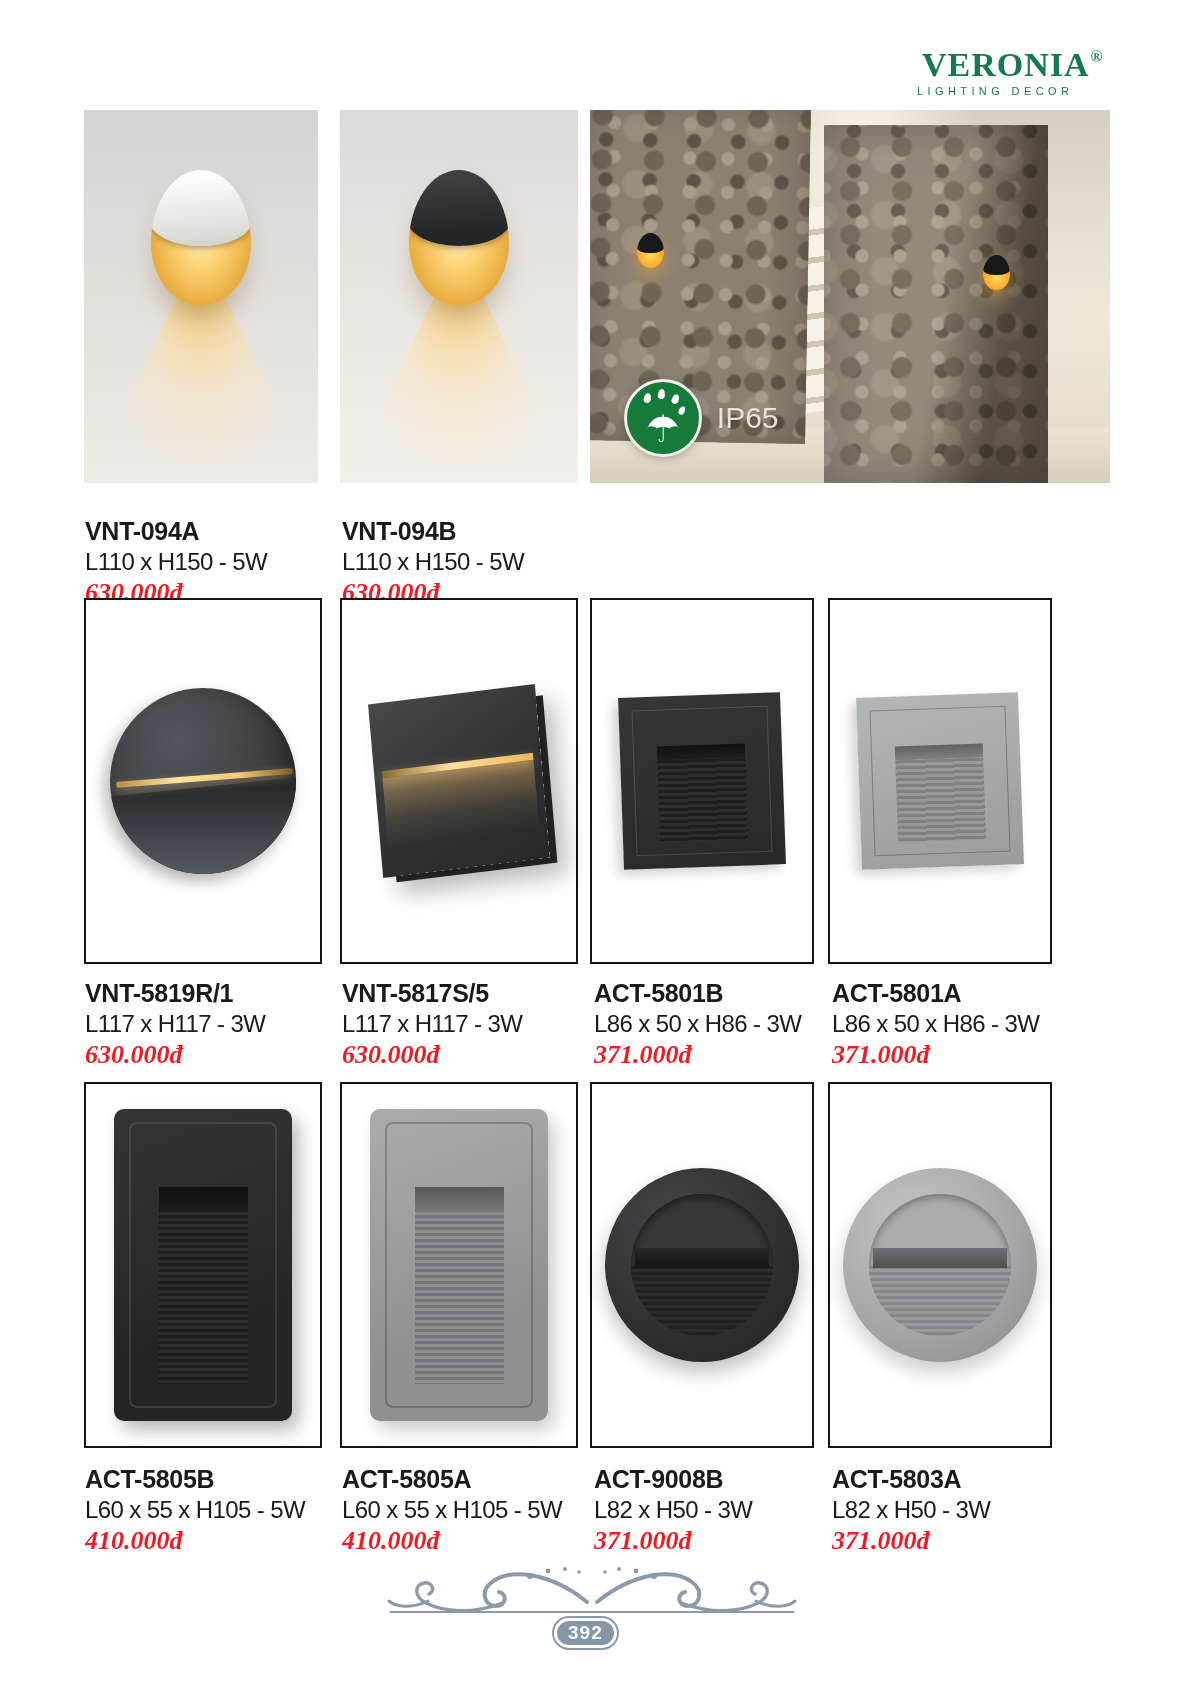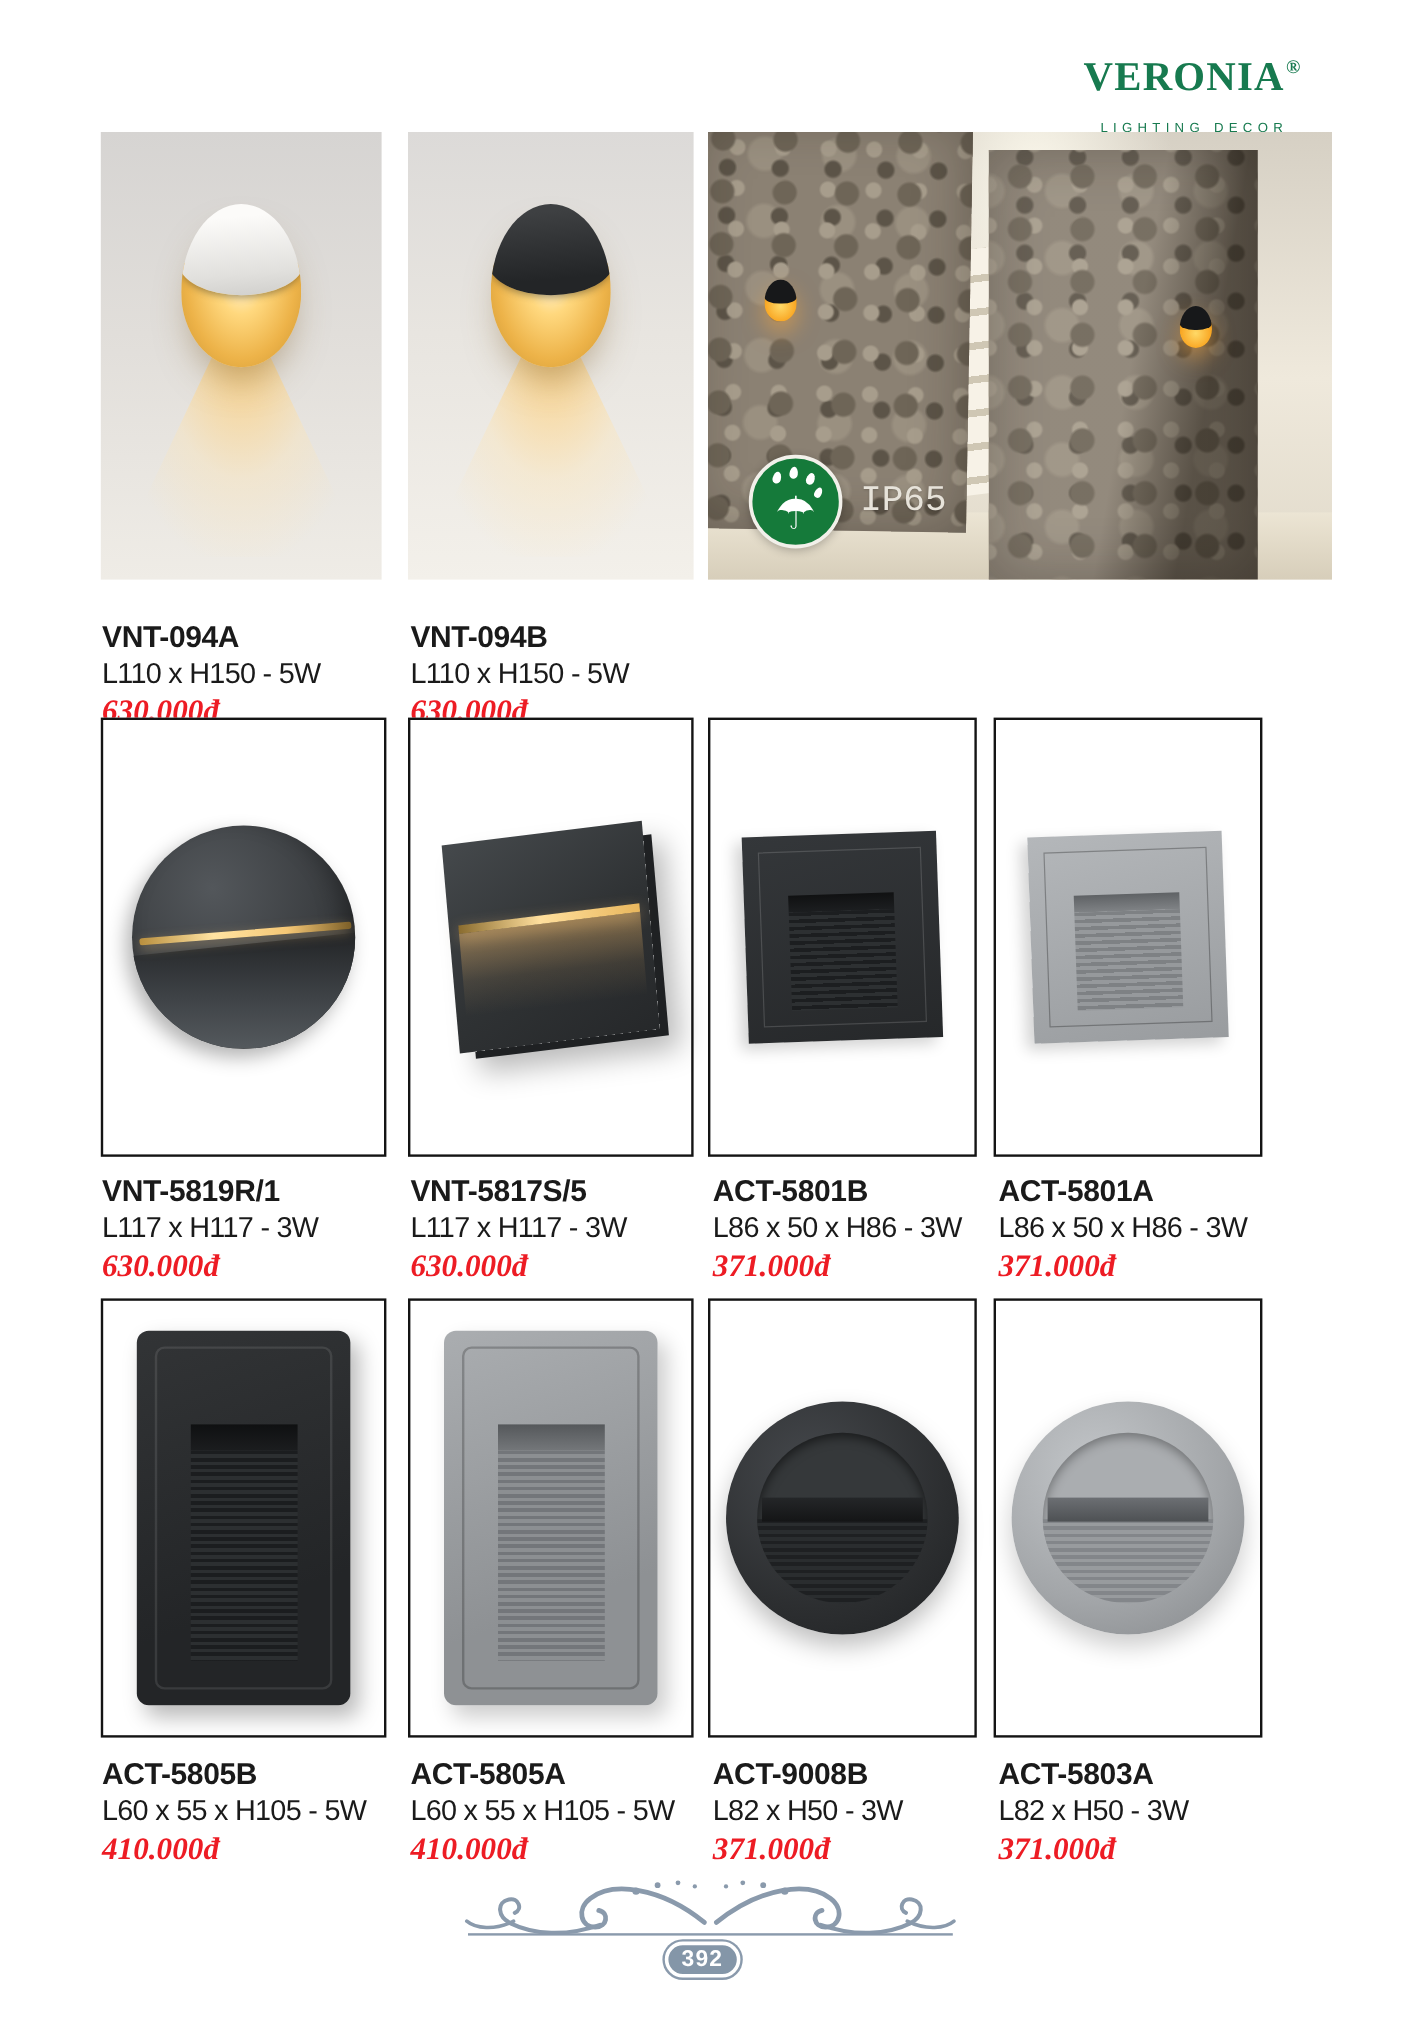--- a/index.html
+++ b/index.html
@@ -2,23 +2,23 @@
 <html><head>
 <meta charset="utf-8">
 <style>
   html,body{margin:0;padding:0;background:#ffffff;}
   .page{position:relative;width:1184px;height:1683px;margin:0 auto;background:#fff;overflow:hidden;
         font-family:"Liberation Sans",sans-serif;color:#1a1a1a;}
 
   
   .logo{position:absolute;left:903px;top:48px;width:190px;}
   .logo-name{font-family:"Liberation Serif",serif;font-weight:700;font-size:34px;color:#177a4f;
-             letter-spacing:1px;line-height:1;}
+             letter-spacing:1px;line-height:1;margin-left:19px;}
   .logo-name sup{font-size:16px;vertical-align:14px;margin-left:1px;}
-  .logo-tagline{font-size:11px;font-weight:400;color:#177a4f;letter-spacing:4.4px;margin-top:19px;padding-left:14px;}
+  .logo-tagline{font-size:11px;font-weight:400;color:#177a4f;letter-spacing:4.4px;margin-top:3px;padding-left:14px;}
 
   
   .photo{position:absolute;overflow:hidden;}
   .panel{position:absolute;background:#fff;border:2px solid #141414;display:flex;align-items:center;justify-content:center;}
   .pc1{left:84px;width:234px}.pc2{left:340px;width:234px}.pc3{left:590px;width:220px}.pc4{left:828px;width:220px}
   .prow2{top:598px;height:362px}.prow3{top:1082px;height:362px}
 
   
   .plabel{position:absolute;width:244px;}
   .lc1{left:85px}.lc2{left:342px}.lc3{left:594px}.lc4{left:832px}
@@ -78,21 +78,21 @@
   .ip-circle{width:72px;height:72px;border-radius:50%;background:#157a3a;border:3px solid #f2f0ea;
         position:relative;display:flex;align-items:flex-end;justify-content:center;
         box-shadow:0 2px 8px rgba(0,0,0,.25);}
   .ip-circle .umb{font-size:38px;color:#fff;line-height:1;margin-bottom:6px;}
   .drop{position:absolute;width:7px;height:10px;background:#fff;
         border-radius:50% 50% 50% 50%/62% 62% 38% 38%;}
   .d1{left:17px;top:11px;transform:rotate(14deg)}
   .d2{left:31px;top:7px;transform:rotate(8deg)}
   .d3{left:45px;top:12px;transform:rotate(20deg)}
   .d4{left:52px;top:24px;transform:rotate(26deg);width:6px;height:9px}
-  .ip-label{font-size:30px;color:#e7e3da;text-shadow:0 1px 2px rgba(0,0,0,.18);font-family:Liberation Mono, monospace;}
+  .ip-label{font-size:30px;color:#e7e3da;text-shadow:0 1px 2px rgba(0,0,0,.18);}
 
   
   .disc{width:186px;height:186px;border-radius:50%;position:relative;overflow:hidden;
         background:radial-gradient(circle at 36% 28%,#53575b,#3a3d40 55%,#2b2d2f 88%);
         box-shadow:-5px 7px 16px rgba(0,0,0,.3), inset -9px -11px 20px rgba(0,0,0,.32);}
   .disc .lower{position:absolute;left:0;right:0;top:48%;bottom:0;
         clip-path:polygon(0 20%,100% 0,100% 100%,0 100%);
         background:linear-gradient(180deg,#222426,#3e4246 55%,#54595d);}
   .disc .slot{position:absolute;left:3%;right:2%;top:47%;height:6px;transform:rotate(-4.5deg);
         border-radius:2px;background:linear-gradient(90deg,#b98f3e,#ffe3a2 35%,#f5c775 70%,#7c5f28);

